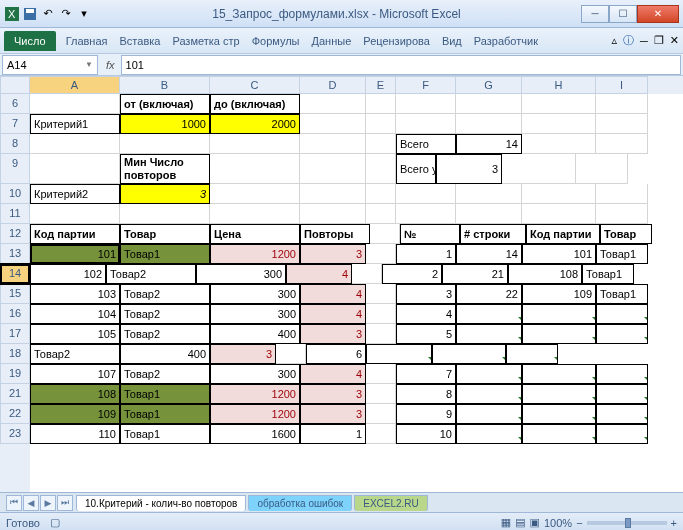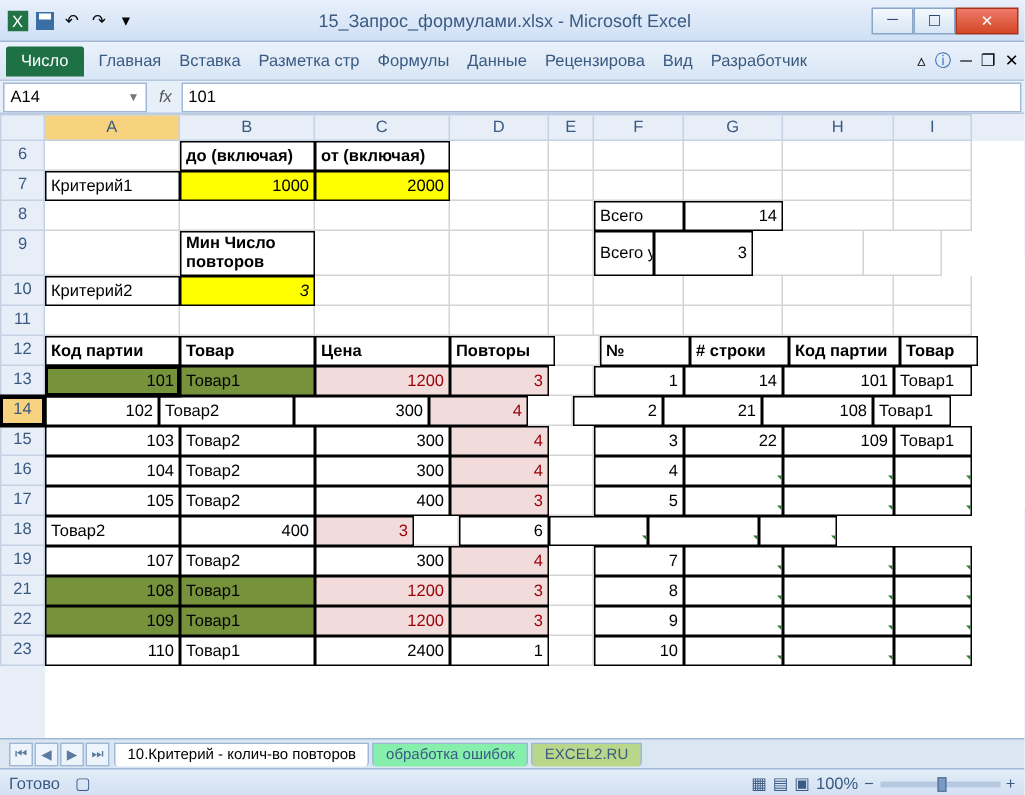--- a/index.html
+++ b/index.html
@@ -35,21 +35,21 @@
 .italic{font-style:italic}
 .tar{justify-content:flex-end}
 .bthk{border:1px solid #000!important}
 .green{background:#76933c;color:#000}
 .pink{background:#f2dcdb}
 .red{color:#9c0006}
 .sel{outline:3px solid #000;outline-offset:-2px}
 .tabs{height:20px;background:#dbe6f3;display:flex;align-items:center;padding-left:6px;border-top:1px solid #9fb8d8}
 .tabbtn{width:16px;height:16px;border:1px solid #9fb8d8;background:#eef4fb;margin-right:1px;display:flex;align-items:center;justify-content:center;font-size:9px;color:#5a7aa0}
 .sheet{padding:2px 8px;background:#fff;border:1px solid #9fb8d8;border-bottom:none;margin-left:2px;border-radius:0 0 3px 3px;font-size:10px}
-.sheet.inact{background:#86efac;color:#3a5a82}
+.sheet.inact{background:#7dd3fc;color:#3a5a82}
 .status{height:20px;background:linear-gradient(#e4edf8,#cfdff2);display:flex;align-items:center;padding:0 6px;border-top:1px solid #9fb8d8;color:#3a5a82}
 .status .sp{margin-left:auto;display:flex;gap:4px;align-items:center}
 .zoom-track{width:80px;height:4px;background:#b6c9e0;position:relative}
 .zoom-thumb{position:absolute;left:38px;top:-3px;width:6px;height:10px;background:#7a9ac5;border:1px solid #5a7aa0}
 .tri{position:absolute;bottom:2px;right:-1px;width:0;height:0;border-left:4px solid transparent;border-top:4px solid #2b7c2b}
 svg{display:block}
 </style>
 </head>
 <body>
 
@@ -140,22 +140,22 @@
         <div class="ch" style="width: 66px;">D</div>
         <div class="ch" style="width: 30px;">E</div>
         <div class="ch" style="width: 60px;">F</div>
         <div class="ch" style="width: 66px;">G</div>
         <div class="ch" style="width: 74px;">H</div>
         <div class="ch" style="width: 52px;">I</div>
       </div>
     <div class="cells" id="cells">
         <div class="row">
           <div class="cell " style="width: 90px;"></div>
+          <div class="cell bold bthk" style="width: 90px;">от (включая)</div>
           <div class="cell bold bthk" style="width: 90px;">до (включая)</div>
-          <div class="cell bold bthk" style="width: 90px;">от (включая)</div>
           <div class="cell " style="width: 66px;"></div>
           <div class="cell " style="width: 30px;"></div>
           <div class="cell " style="width: 60px;"></div>
           <div class="cell " style="width: 66px;"></div>
           <div class="cell " style="width: 74px;"></div>
           <div class="cell " style="width: 52px;"></div>
         </div>
         <div class="row">
           <div class="cell bthk" style="width: 90px;">Критерий1</div>
           <div class="cell yellow tar bthk" style="width: 90px;">1000</div>
@@ -352,21 +352,21 @@
           <div class="cell tar bthk" style="width: 74px; position: relative;">
             <span class="tri"></span>
           </div>
           <div class="cell bthk" style="width: 52px; position: relative;">
             <span class="tri"></span>
           </div>
         </div>
         <div class="row">
           <div class="cell tar bthk" style="width: 90px;">110</div>
           <div class="cell bthk" style="width: 90px;">Товар1</div>
-          <div class="cell tar bthk" style="width: 90px;">2400</div>
+          <div class="cell tar bthk" style="width: 90px;">1600</div>
           <div class="cell tar bthk" style="width: 66px;">1</div>
           <div class="cell " style="width: 30px;"></div>
           <div class="cell tar bthk" style="width: 60px;">10</div>
           <div class="cell tar bthk" style="width: 66px; position: relative;">
             <span class="tri"></span>
           </div>
           <div class="cell tar bthk" style="width: 74px; position: relative;">
             <span class="tri"></span>
           </div>
           <div class="cell bthk" style="width: 52px; position: relative;">

